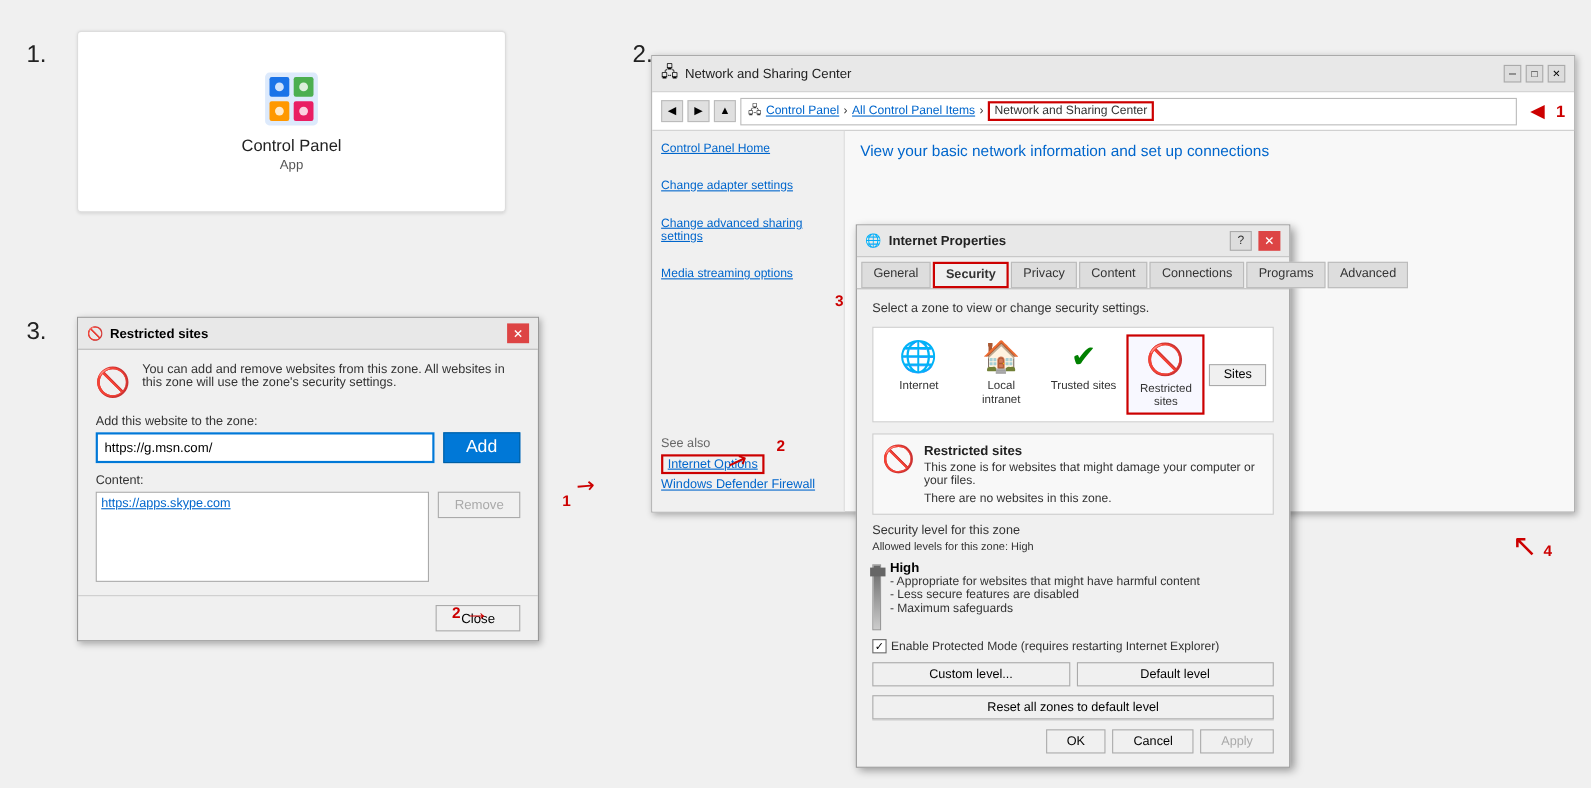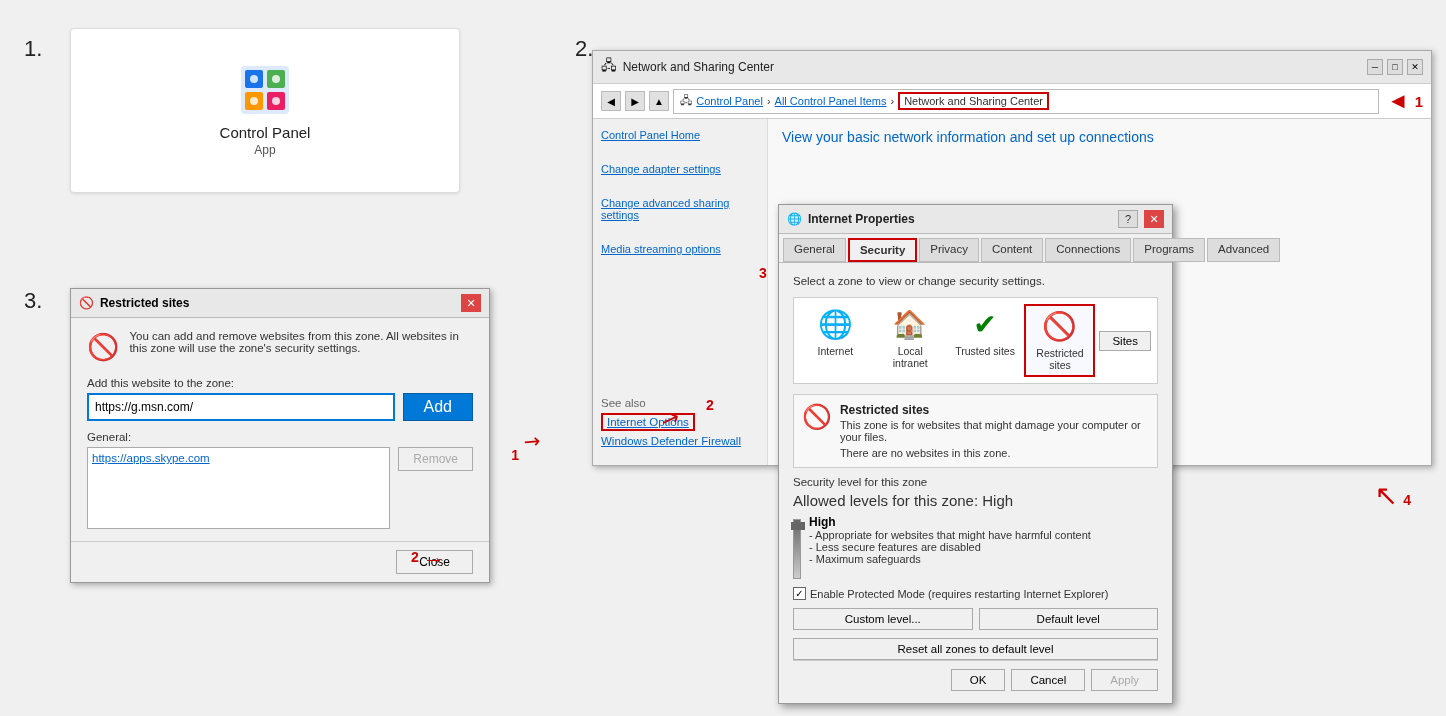--- a/index.html
+++ b/index.html
@@ -332,21 +332,21 @@
 
     .security-level-section {
       margin-top: 8px;
     }
     .sec-level-title {
       font-size: 11.5px;
       color: #333;
       margin-bottom: 4px;
     }
     .allowed-levels {
-      font-size: 15px;
+      font-size: 10px;
       color: #333;
       margin-bottom: 6px;
     }
     .high-level-box {
       display: flex;
       gap: 8px;
       margin-bottom: 8px;
     }
     .level-slider {
       display: flex;
@@ -797,21 +797,21 @@
         <span class="r-info-text">You can add and remove websites from this zone. All websites in this zone will use the zone's security settings.</span>
       </div>
 
       <div class="r-add-label">Add this website to the zone:</div>
 
       <div class="r-input-row">
         <input class="r-input" type="text" value="https://g.msn.com/" style="">
         <button class="r-add-btn">Add</button>
       </div>
 
-      <div class="r-websites-label">General:</div>
+      <div class="r-websites-label">Content:</div>
 
       <div class="r-websites-row">
         <div class="r-websites-list">
           <span>https://apps.skype.com</span>
         </div>
         <button class="r-remove-btn">Remove</button>
       </div>
 
     </div>
 

